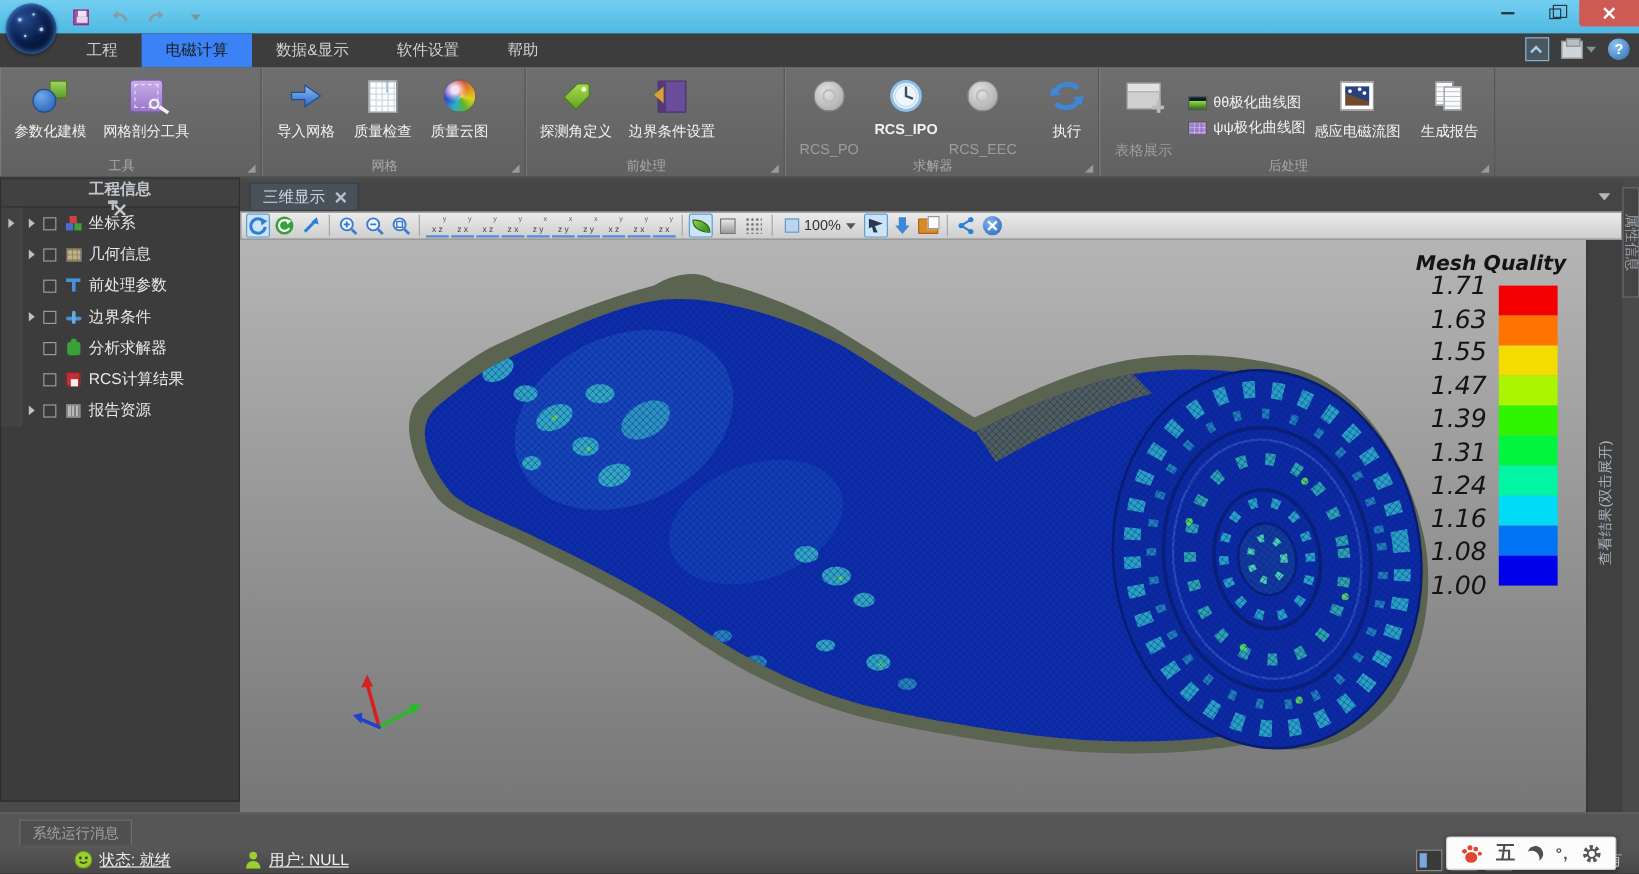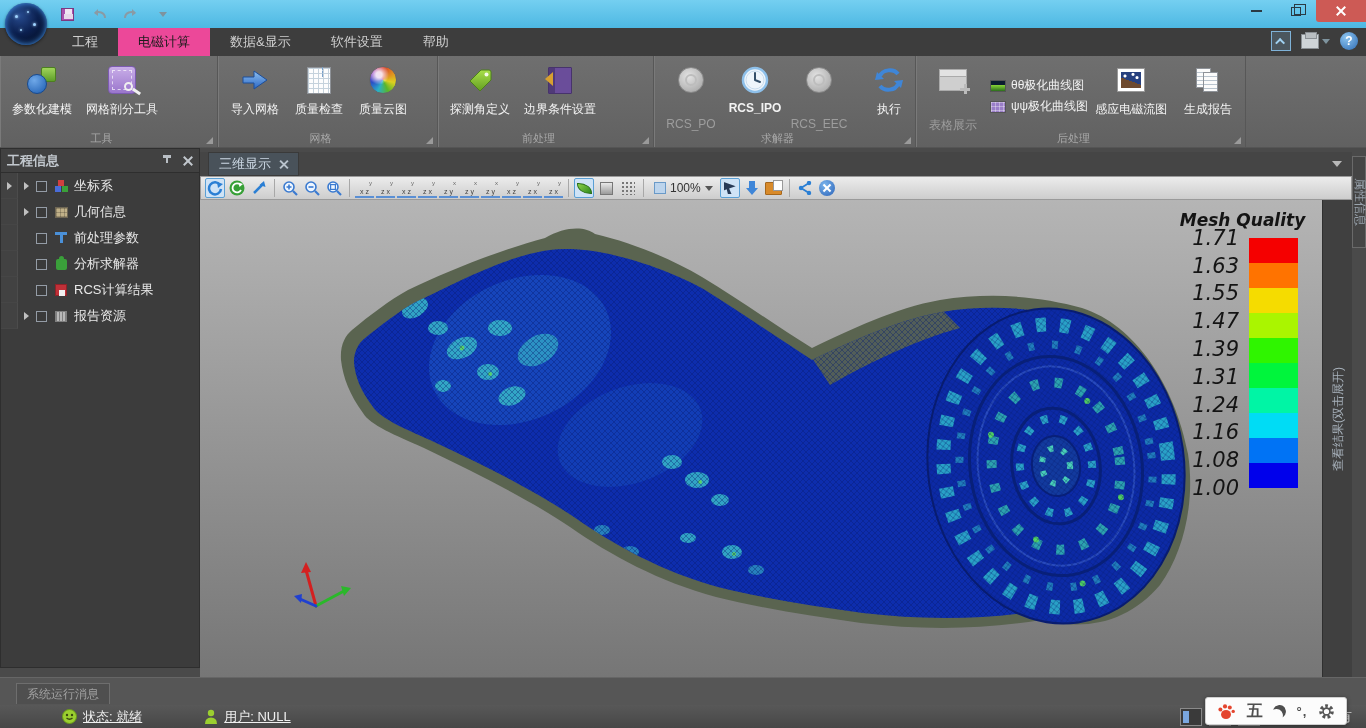--- a/index.html
+++ b/index.html
@@ -30,21 +30,21 @@
   .resto:before{content:"";position:absolute;left:2px;top:-4px;width:10px;height:9px;border:1.5px solid #2a3a44;}
   .wb-close{width:50px;background:#cd5a55;border-radius:0 0 0 3px;}
   .xbar{position:relative;width:12px;height:12px;}
   .xbar:before,.xbar:after{content:"";position:absolute;left:5px;top:0;width:2px;height:12px;background:#fff;}
   .xbar:before{transform:rotate(45deg);}.xbar:after{transform:rotate(-45deg);}
 
   
   .tabrow{left:0;top:28px;width:1366px;height:28px;background:#3d3d3d;}
   .mtabs{position:absolute;left:52px;top:0;height:28px;display:flex;}
   .mtab{padding:0 20px;line-height:28px;font-size:13px;color:#cfcfcf;}
-  .mtab.active{background:#ec4899;color:#1c1c1c;}
+  .mtab.active{background:#3b82f6;color:#1c1c1c;}
   .trright{position:absolute;right:8px;top:3px;display:flex;gap:10px;align-items:center;}
   .chevbox{width:20px;height:20px;border:1px solid #7fb2d8;background:#4b565e;display:flex;align-items:center;justify-content:center;}
   .chevup{width:7px;height:7px;border-left:2px solid #9fd0f0;border-top:2px solid #9fd0f0;transform:rotate(45deg) translateY(2px);}
   .printic{width:18px;height:15px;background:#cfd4d8;border:1px solid #8a8f94;position:relative;}
   .printic:before{content:"";position:absolute;left:3px;top:-3px;width:10px;height:5px;background:#b9bec2;border:1px solid #8a8f94;}
   .helpc{width:18px;height:18px;border-radius:50%;background:radial-gradient(circle at 35% 30%,#8cc4f0,#2f6cb4);
          color:#fff;font-size:12px;font-weight:bold;text-align:center;line-height:18px;}
 
   
   .ribbon{left:0;top:56px;width:1366px;height:92px;background:linear-gradient(#6f6f6f,#616161);
@@ -97,21 +97,21 @@
   .ic-report u{left:1px;top:1px;}
   .ic-report b{left:8px;top:5px;}
   .stack2{display:flex;flex-direction:column;justify-content:center;gap:4px;height:72px;padding:0 4px;}
   .srow{display:flex;align-items:center;gap:5px;}
   .srow .lbl{font-size:12px;color:#f2f2f2;white-space:nowrap;}
   .vsep{width:1px;background:#575757;box-shadow:1px 0 0 #7a7a7a;margin:6px 2px 16px 2px;}
 
   
   .panel{left:0;top:148px;width:200px;height:520px;background:#3c3c3c;border:1px solid #2e2e2e;}
   .phead{height:24px;display:flex;align-items:center;padding:0 6px;color:#c2c8ce;font-size:13px;font-weight:bold;
-         border-bottom:1px solid #2e2e2e;background:#414141;}
+         border-bottom:1px solid #2e2e2e;background:#414141;flex-direction:column;}
   .phead .sp{flex:1;}
   .pin{width:8px;height:12px;position:relative;margin-right:12px;}
   .pin:before{content:"";position:absolute;left:3px;top:0;width:2px;height:8px;background:#b8bec4;}
   .pin:after{content:"";position:absolute;left:0;top:0;width:8px;height:3px;background:#b8bec4;}
   .xsm{position:relative;width:10px;height:10px;}
   .xsm:before,.xsm:after{content:"";position:absolute;left:4px;top:-1px;width:2px;height:12px;background:#c2c8ce;}
   .xsm:before{transform:rotate(45deg);}.xsm:after{transform:rotate(-45deg);}
   .trow{display:flex;align-items:center;height:26px;font-size:13px;color:#e8e8e8;}
   .gut{width:17px;align-self:stretch;border-right:1px solid #4c4c4c;border-bottom:1px solid #464646;background:#424242;
        display:flex;align-items:center;justify-content:center;}
@@ -460,20 +460,31 @@
         <span class="gut"></span>
         <span class="expn"></span>
         <span class="cbx"></span>
         <span class="ticon">
             <span class="i-T"></span>
           </span>
         <span>前处理参数</span>
       </div>
       <div class="trow">
         <span class="gut"></span>
+        <span class="expn">
+            <span class="arr"></span>
+          </span>
+        <span class="cbx"></span>
+        <span class="ticon">
+            <span class="i-bnd"></span>
+          </span>
+        <span>边界条件</span>
+      </div>
+      <div class="trow">
+        <span class="gut"></span>
         <span class="expn"></span>
         <span class="cbx"></span>
         <span class="ticon">
             <span class="i-puz"></span>
           </span>
         <span>分析求解器</span>
       </div>
       <div class="trow">
         <span class="gut"></span>
         <span class="expn"></span>

